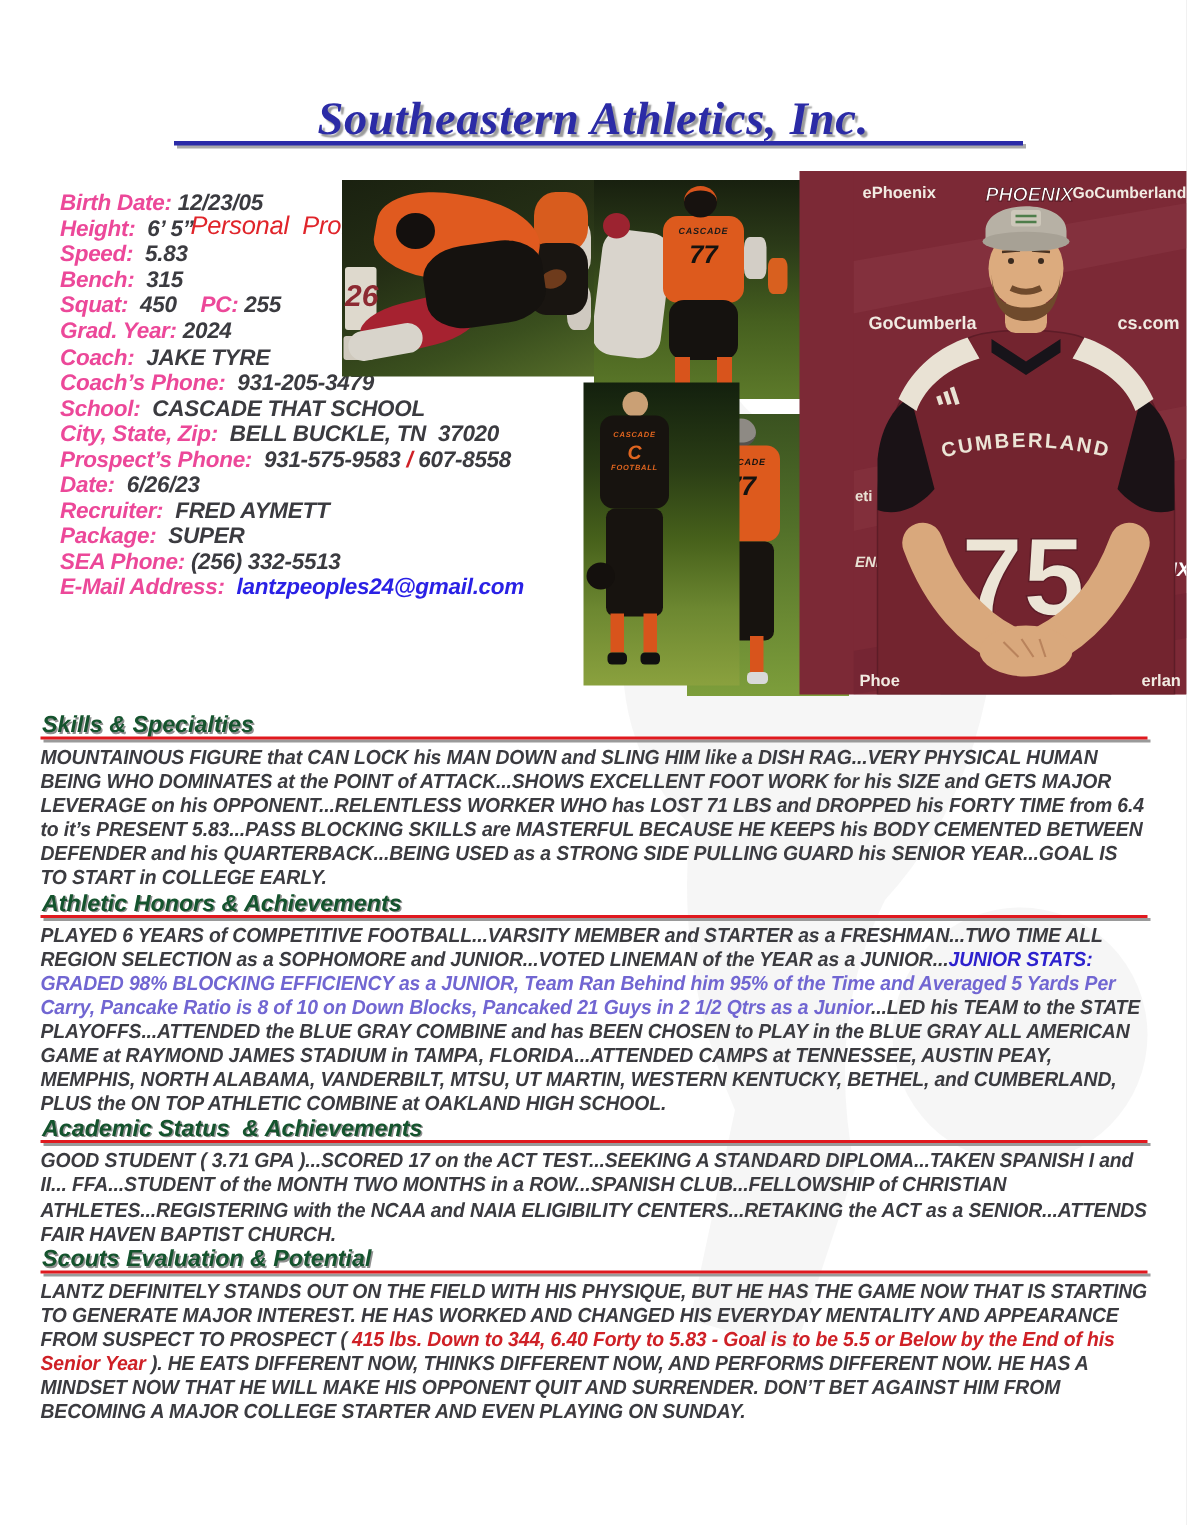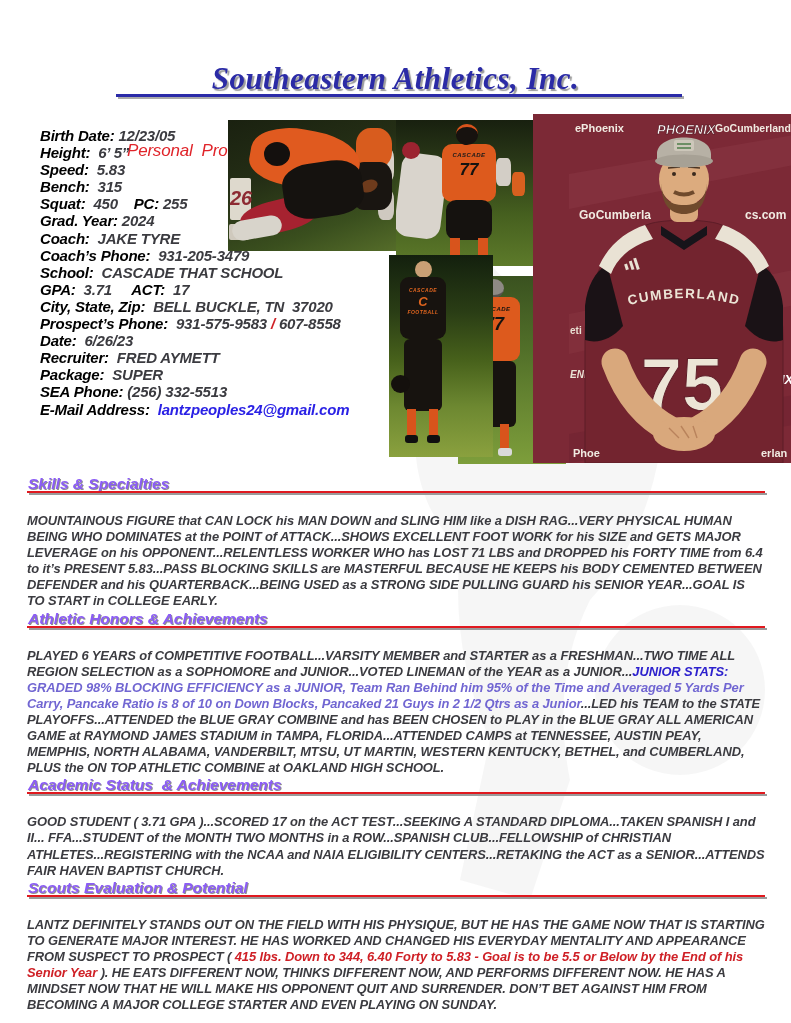--- a/index.html
+++ b/index.html
@@ -14,21 +14,21 @@
   .title-underline{position:absolute;top:94px;left:116px;width:566px;height:3px;
          background:#2b2ba8;box-shadow:2px 2px 0 #aaaaaa;}
   .subtitle{position:absolute;top:97px;left:127px;font-style:italic;font-weight:normal;
          font-size:17px;white-space:pre-wrap;letter-spacing:-0.2px;margin-top:44px;}
   .sub-red{color:#e0242a;}
   .sub-dark{color:#35353a;text-shadow:1px 1px 0 #c9c9c9;}
   
   .info-list{position:absolute;top:127px;left:40px;font-style:italic;font-weight:bold;
          font-size:15px;line-height:17.1px;letter-spacing:-0.2px;}
   .info-row{white-space:pre-wrap;}
-  .c-label{color:#000000;}
+  .c-label{color:#ec4899;}
   .c-value{color:#3b3b40;}
   .c-red{color:#cf2026;}
   .c-blue{color:#2d21cd;}
   .c-violet{color:#7166d2;}
   .c-link{color:#2a21e5;}
   
   .photo{position:absolute;overflow:hidden;padding-left:36px;}
   .photo *{position:absolute;}
   .ph1{left:228px;top:120px;width:167px;height:131px;
        background:linear-gradient(160deg,#1a2110 0%,#242e15 35%,#3a4f1e 70%,#5c742c 100%);z-index:1;}
@@ -83,22 +83,22 @@
   .ph4-team{left:0;top:9px;width:100%;font-size:6px;letter-spacing:0.5px;}
   .ph4-num{left:0;top:17px;width:100%;font-size:18px;}
   .ph4-pants{left:14px;top:85px;width:44px;height:66px;background:#17130f;border-radius:6px;}
   .ph4-sock1{left:18px;top:148px;width:9px;height:26px;background:#d8541c;}
   .ph4-sock2{left:42px;top:148px;width:9px;height:26px;background:#d8541c;}
   .ph4-shoe1{left:15px;top:172px;width:14px;height:8px;background:#d9d9d9;border-radius:3px;}
   .ph4-shoe2{left:40px;top:172px;width:14px;height:8px;background:#d9d9d9;border-radius:3px;}
   .portrait{left:533px;top:114px;width:230px;height:349px;z-index:2;background:#7c2936;}
   
   .sections{position:absolute;top:476px;left:27px;width:738px;z-index:4;}
-  .sec-head{font-style:italic;font-weight:bold;font-size:15.5px;line-height:15px;color:#8b5cf6;
-       text-shadow:1px 1px 0 #8f8f8f;position:relative;padding:0 0 2px 1px;margin:0 0 20px 0;white-space:pre-wrap;}
+  .sec-head{font-style:italic;font-weight:bold;font-size:15.5px;line-height:15px;color:#14532d;
+       text-shadow:1px 1px 0 #8f8f8f;position:relative;padding:0 0 2px 1px;margin:0 0 4px 0;white-space:pre-wrap;}
   .sec-head::after{content:"";position:absolute;left:0;right:0;bottom:0;height:2px;background:#e0191f;
        box-shadow:2px 2px 0 #9a9a9a;}
   .sec-body{width:770px;transform:scaleX(0.958);transform-origin:0 0;}
   .sec-body p{margin:0 0 1px 0;font-style:italic;font-weight:bold;font-size:13.5px;line-height:16.1px;
        letter-spacing:-0.1px;color:#3b3b40;}
 </style>
 </head>
 <body>
 
 <div class="page">
@@ -115,21 +115,20 @@
   <div class="info-list" id="info-list">
       <div class="info-row"><span class="c-label">Birth Date:</span><span class="c-value"> 12/23/05</span></div>
       <div class="info-row"><span class="c-label">Height:</span><span class="c-value">  6’ 5”</span></div>
       <div class="info-row"><span class="c-label">Speed:</span><span class="c-value">  5.83</span></div>
       <div class="info-row"><span class="c-label">Bench:</span><span class="c-value">  315</span></div>
       <div class="info-row"><span class="c-label">Squat:</span><span class="c-value">  450    </span><span class="c-label">PC:</span><span class="c-value"> 255</span></div>
       <div class="info-row"><span class="c-label">Grad. Year:</span><span class="c-value"> 2024</span></div>
       <div class="info-row"><span class="c-label">Coach:</span><span class="c-value">  JAKE TYRE</span></div>
       <div class="info-row"><span class="c-label">Coach’s Phone:</span><span class="c-value">  931-205-3479</span></div>
       <div class="info-row"><span class="c-label">School:</span><span class="c-value">  CASCADE THAT SCHOOL</span></div>
-      <div class="info-row"><span class="c-label">GPA:</span><span class="c-value">  3.71     </span><span class="c-label">ACT:</span><span class="c-value">  17</span></div>
       <div class="info-row"><span class="c-label">City, State, Zip:</span><span class="c-value">  BELL BUCKLE, TN  37020</span></div>
       <div class="info-row"><span class="c-label">Prospect’s Phone:</span><span class="c-value">  931-575-9583</span><span class="c-red"> / </span><span class="c-value">607-8558</span></div>
       <div class="info-row"><span class="c-label">Date:</span><span class="c-value">  6/26/23</span></div>
       <div class="info-row"><span class="c-label">Recruiter:</span><span class="c-value">  FRED AYMETT</span></div>
       <div class="info-row"><span class="c-label">Package:</span><span class="c-value">  SUPER</span></div>
       <div class="info-row"><span class="c-label">SEA Phone:</span><span class="c-value"> (256) 332-5513</span></div>
       <div class="info-row"><span class="c-label">E-Mail Address:</span><span class="c-link">  lantzpeoples24@gmail.com</span></div>
     </div>
 
   <div class="photo ph1">

